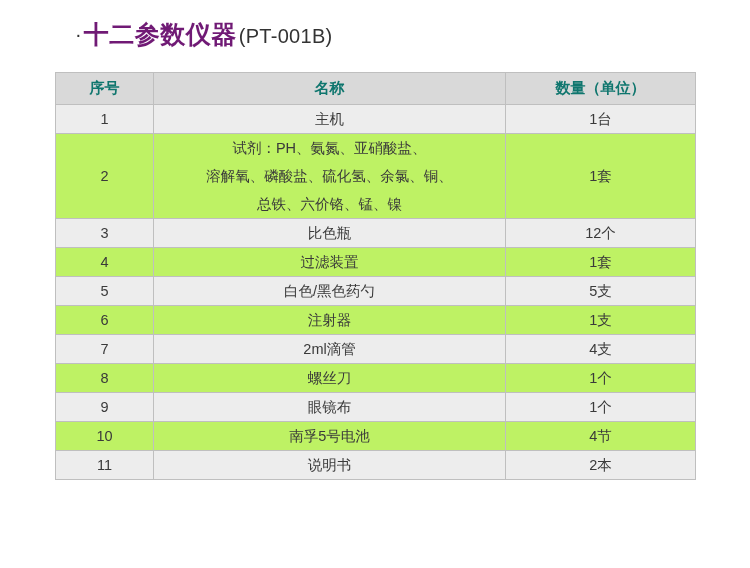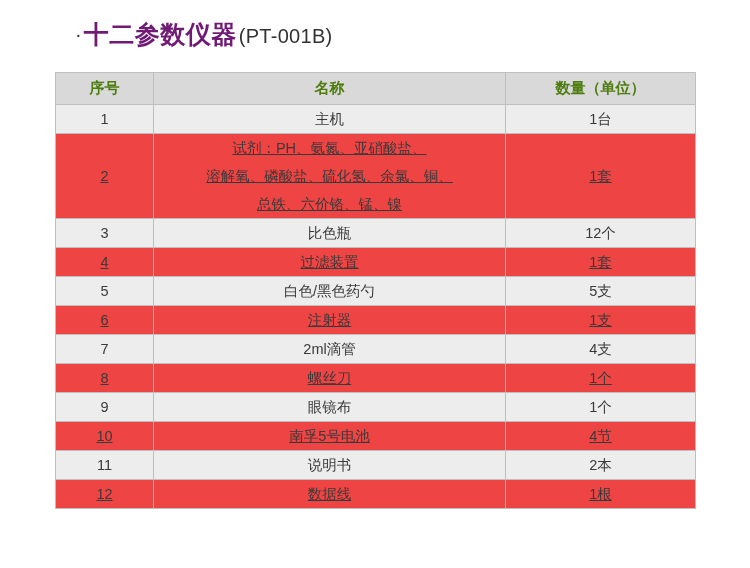--- a/index.html
+++ b/index.html
@@ -69,32 +69,31 @@
     text-align: center;
     vertical-align: middle;
     color: #3a3a3a;
     padding: 0;
   }
   table.spec thead th {
     background: #d9d9d9;
     height: 31px;
     font-weight: bold;
     font-size: 15px;
-    color: #4d7c0f;
+    color: #0f766e;
   }
   table.spec tbody td {
     height: 28px;
     line-height: 28px;
   }
   tr.shade td {
     background: #ededed;
   }
   tr.plain td {
-    background: #ef4444;
-    text-decoration: underline;
+    background: #bef264;
   }
   td.multiline {
     line-height: 26px;
     padding: 6px 8px;
     height: auto;
   }
   td.multiline .ml-line {
     display: block;
     white-space: nowrap;
   }
@@ -177,22 +176,17 @@
           <tr class="plain">
             <td>10</td>
             <td>南孚5号电池</td>
             <td>4节</td>
           </tr>
           <tr class="shade">
             <td>11</td>
             <td>说明书</td>
             <td>2本</td>
           </tr>
-          <tr class="plain">
-            <td>12</td>
-            <td>数据线</td>
-            <td>1根</td>
-          </tr>
         </tbody>
     </table>
   </div>
 
 </div>
 
 </body></html>

